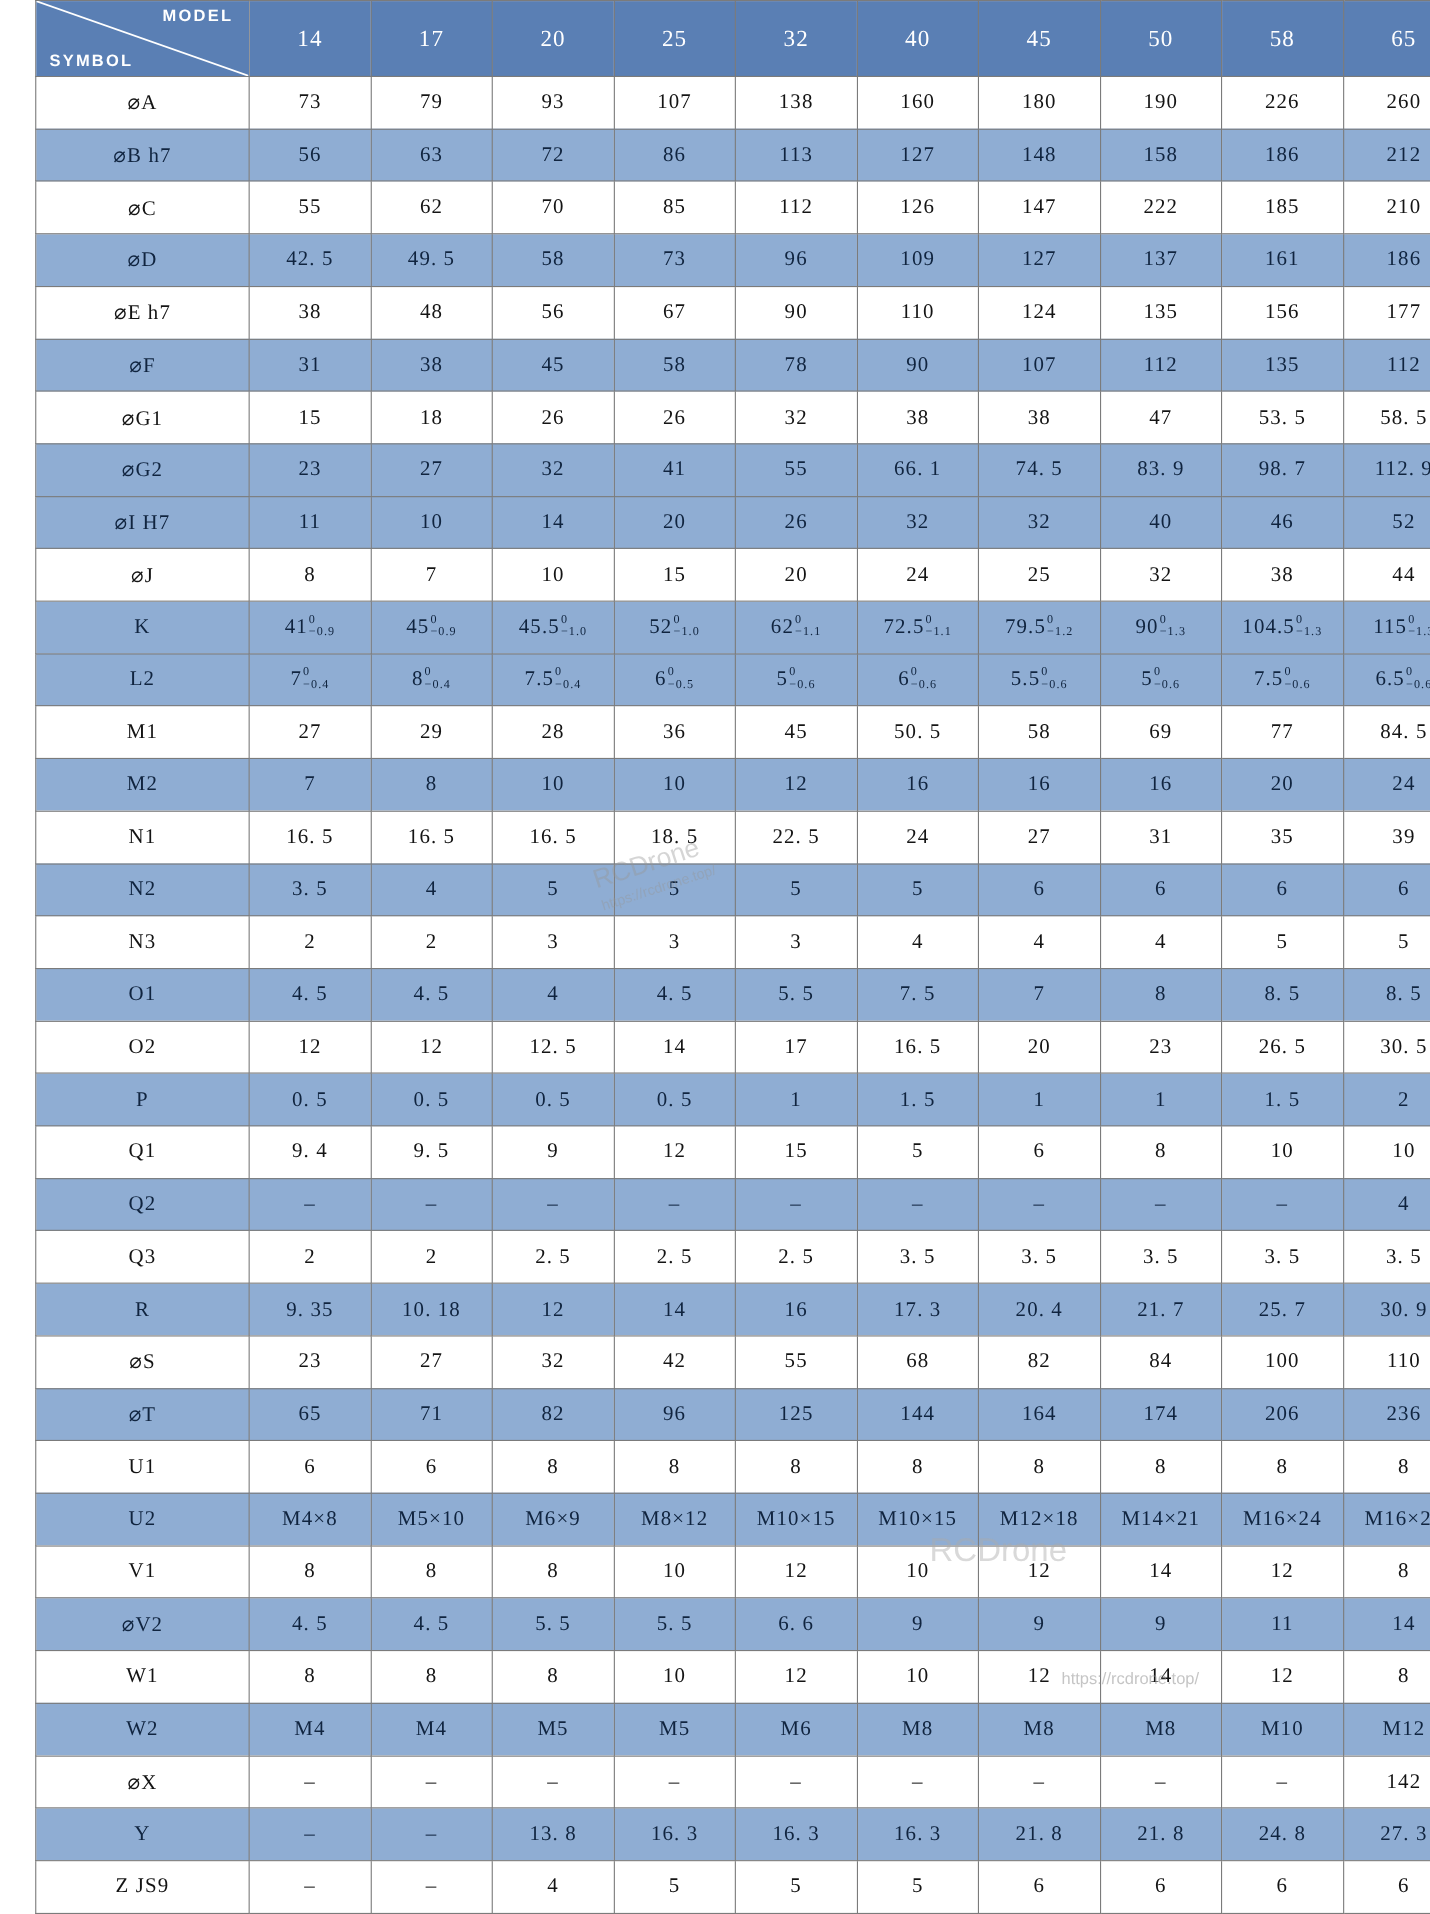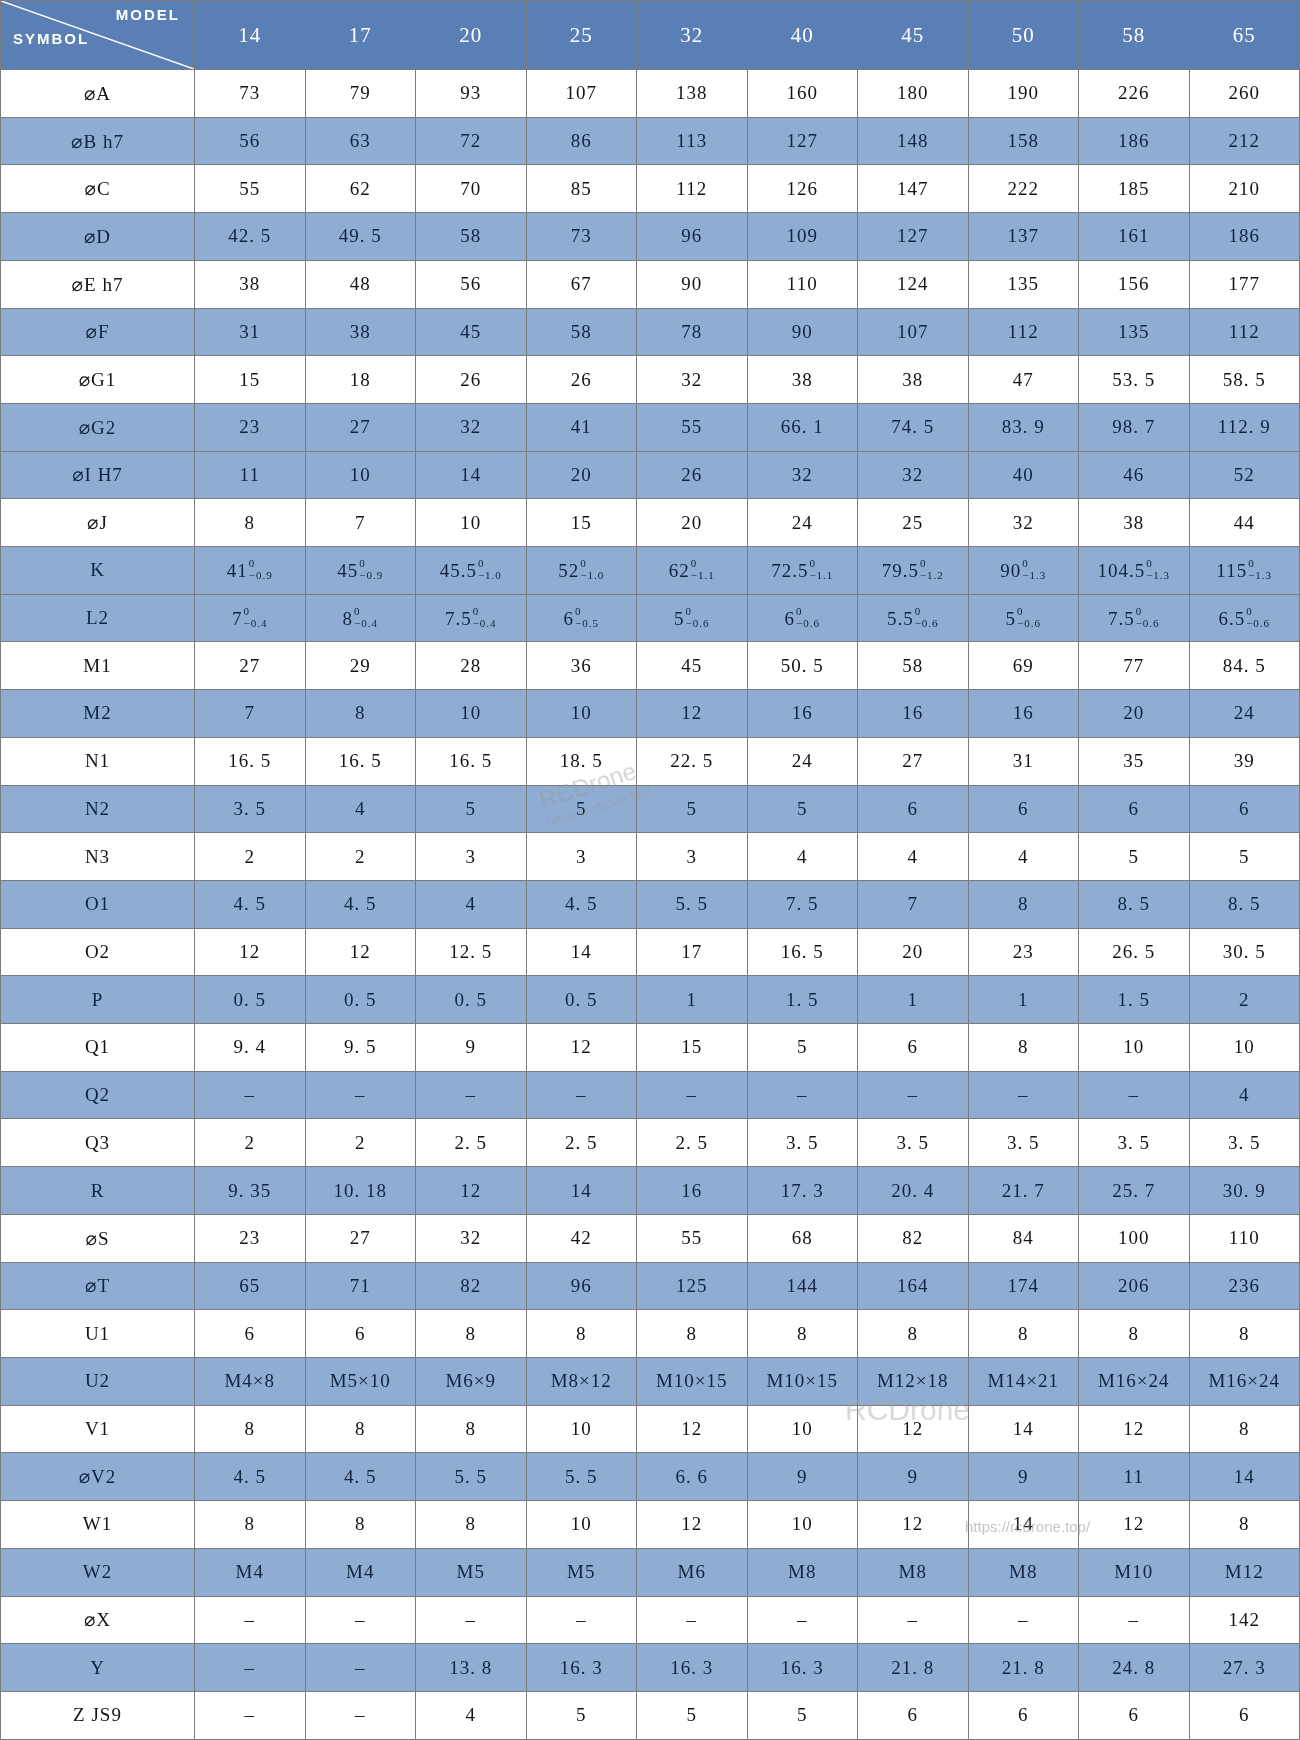--- a/index.html
+++ b/index.html
@@ -13,20 +13,21 @@
     font-family: "Liberation Serif", serif;
     color: #1a1a1a;
     position: relative;
     overflow: hidden;
   }
   .sheet {
     width: 1300px;
     height: 1740px;
     position: relative;
     box-sizing: border-box;
+    padding-left: 32px;
   }
   table.spec {
     border-collapse: collapse;
     width: 1300px;
     height: 1740px;
     table-layout: fixed;
   }
   table.spec td, table.spec th {
     border: 1px solid #7b7b7b;
     text-align: center;
@@ -65,21 +66,21 @@
     top: 5px;
     right: 14px;
     font-size: 15px;
     font-family: "Liberation Sans", sans-serif;
     letter-spacing: 2px;
     color: #ffffff;
     font-weight: bold;
   }
   .corner-symbol {
     position: absolute;
-    bottom: 22px;
+    bottom: 5px;
     left: 12px;
     font-size: 15px;
     font-family: "Liberation Sans", sans-serif;
     letter-spacing: 2px;
     color: #ffffff;
     font-weight: bold;
   }
   
   tbody tr { height: 41px; }
   tbody tr.row-odd td {

